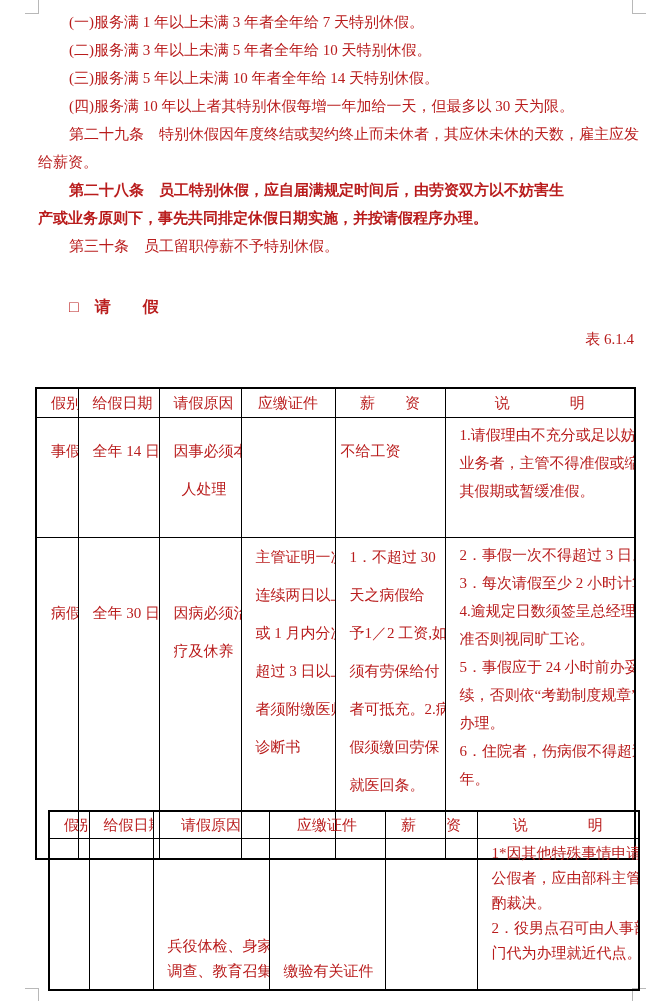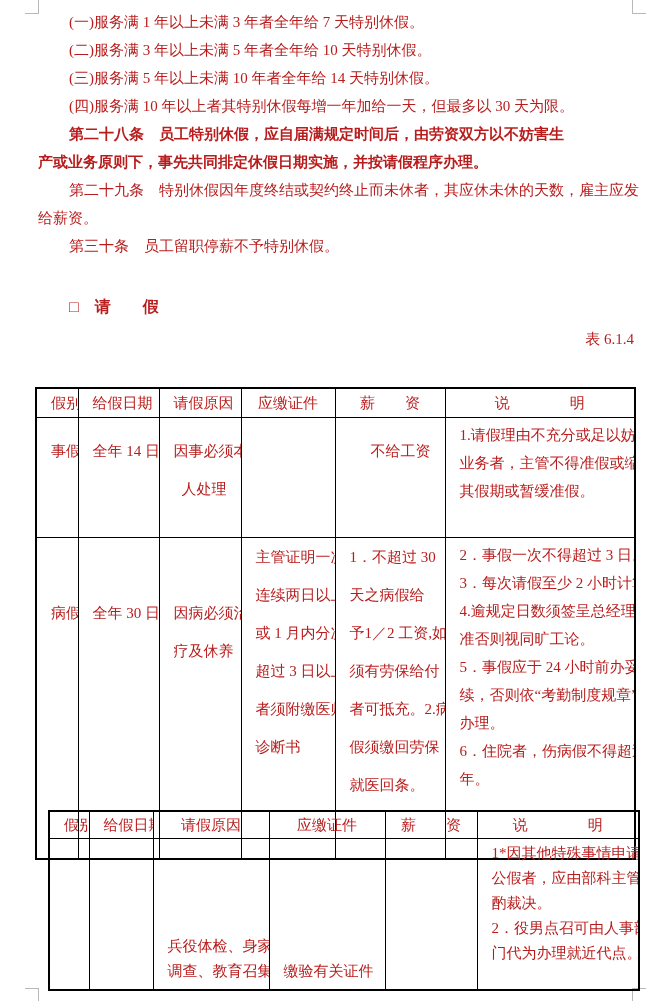--- a/index.html
+++ b/index.html
@@ -33,21 +33,21 @@
 
   .t1 { left:35px; top:387px; width:599px; }
   .t1 th { height:28px; line-height:28px; text-align:center; }
   .t1 tr.r1 td { height:105px; }
   .t1 tr.r2 td { height:264px; }
   .t1 td { line-height:38px; }
   .t1 td.notes { line-height:28px; padding-top:3px; }
   .t1 td.off1 { padding-top:14px; }
   .t1 td.off2 { padding-top:56px; }
   .center { text-align:right; }
-  .left5 { padding-left:5px !important;text-align:right; }
+  .left5 { padding-left:5px !important; }
 
   .t2 { left:48px; top:810px; width:590px; }
   .t2 th { height:26px; line-height:26px; text-align:center; }
   .t2 td { height:145px; line-height:25px; }
   .t2 td.notes { padding-top:2px; }
   .t2 td.bottom { vertical-align:bottom; padding-bottom:5px; }
 </style>
 </head>
 <body>
 
@@ -56,24 +56,24 @@
   <div class="mark tl"></div>
   <div class="mark tr"></div>
   <div class="mark bl"></div>
   <div class="mark br"></div>
 
   <div class="content">
     <p class="para indent">(一)服务满 1 年以上未满 3 年者全年给 7 天特别休假。</p>
     <p class="para indent">(二)服务满 3 年以上未满 5 年者全年给 10 天特别休假。</p>
     <p class="para indent">(三)服务满 5 年以上未满 10 年者全年给 14 天特别休假。</p>
     <p class="para indent">(四)服务满 10 年以上者其特别休假每增一年加给一天，但最多以 30 天为限。</p>
+    <p class="para indent">第二十九条　特别休假因年度终结或契约终止而未休者，其应休未休的天数，雇主应发
+给薪资。</p>
     <p class="para indent bold">第二十八条　员工特别休假，应自届满规定时间后，由劳资双方以不妨害生
 产或业务原则下，事先共同排定休假日期实施，并按请假程序办理。</p>
-    <p class="para indent">第二十九条　特别休假因年度终结或契约终止而未休者，其应休未休的天数，雇主应发
-给薪资。</p>
     <p class="para indent">第三十条　员工留职停薪不予特别休假。</p>
     <h3 class="section-heading">□　请　　假</h3>
     <div class="table-caption">表 6.1.4</div>
   </div>
 
   <table class="t t1">
     <colgroup>
       <col style="width:42px">
         <col style="width:81px">
         <col style="width:82px">

